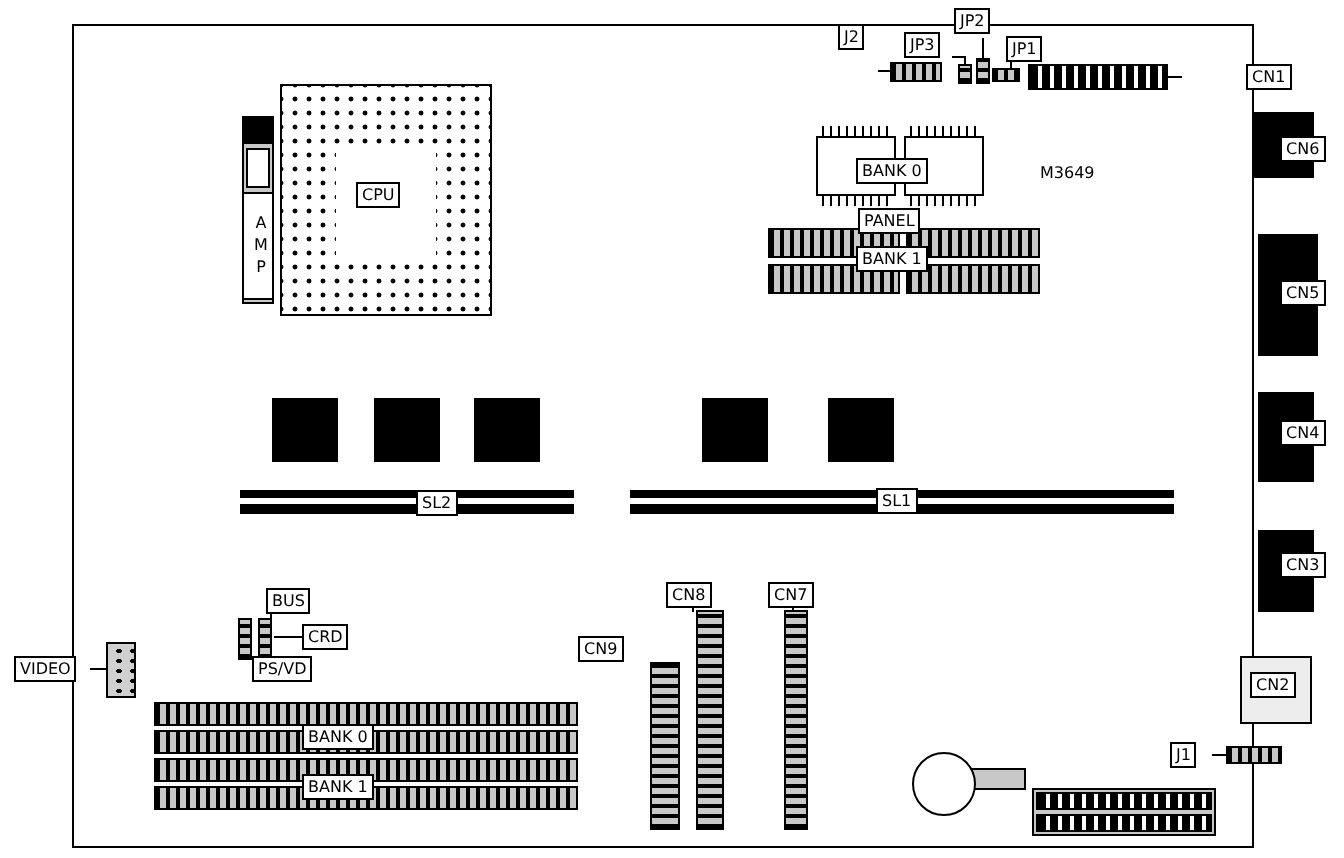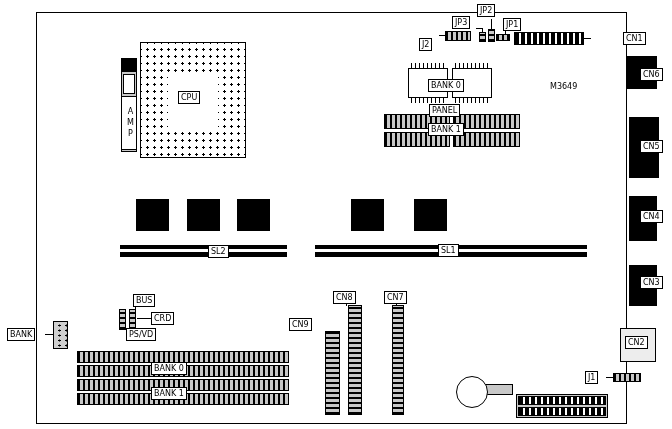--- a/index.html
+++ b/index.html
@@ -59,21 +59,21 @@
 <div id="stage">
 
   <div class="board" style="left:36px;top:12px;width:591px;height:412px"></div>
 
   <div class="conn-h" style="left:445px;top:31px;width:26px;height:10px"></div>
   <div class="conn-v" style="left:479px;top:32px;width:7px;height:10px"></div>
   <div class="conn-v" style="left:488px;top:29px;width:7px;height:13px"></div>
   <div class="conn-h" style="left:496px;top:34px;width:14px;height:7px"></div>
   <div class="conn-h-dark" style="left:514px;top:32px;width:70px;height:13px"></div>
 
-  <div class="lbl" style="left:419px;top:38px">J2</div>
+  <div class="lbl" style="left:419px;top:12px">J2</div>
   <div class="lbl" style="left:452px;top:16px">JP3</div>
   <div class="lbl" style="left:477px;top:4px">JP2</div>
   <div class="lbl" style="left:503px;top:18px">JP1</div>
   <div class="lbl" style="left:623px;top:32px">CN1</div>
 
   <div class="line" style="left:439px;top:35px;width:6px;height:1px"></div>
   <div class="line" style="left:476px;top:28px;width:6px;height:1px"></div>
   <div class="line" style="left:482px;top:28px;width:1px;height:5px"></div>
   <div class="line" style="left:491px;top:19px;width:1px;height:11px"></div>
   <div class="line" style="left:505px;top:30px;width:1px;height:4px"></div>
@@ -97,21 +97,21 @@
 
   <div class="conn-h" style="left:384px;top:114px;width:66px;height:15px"></div>
   <div class="conn-h" style="left:453px;top:114px;width:67px;height:15px"></div>
   <div class="conn-h" style="left:384px;top:132px;width:66px;height:15px"></div>
   <div class="conn-h" style="left:453px;top:132px;width:67px;height:15px"></div>
 
   <div class="lbl" style="left:428px;top:79px">BANK 0</div>
   <div class="lbl" style="left:429px;top:104px">PANEL</div>
   <div class="lbl" style="left:428px;top:123px">BANK 1</div>
 
-  <div class="lbl-plain" style="left:550px;top:82px">M3649</div>
+  <div class="lbl-plain" style="left:520px;top:82px">M3649</div>
 
   <div class="chip" style="left:136px;top:199px;width:33px;height:32px"></div>
   <div class="chip" style="left:187px;top:199px;width:33px;height:32px"></div>
   <div class="chip" style="left:237px;top:199px;width:33px;height:32px"></div>
   <div class="chip" style="left:351px;top:199px;width:33px;height:32px"></div>
   <div class="chip" style="left:414px;top:199px;width:33px;height:32px"></div>
 
   <div class="slot" style="left:120px;top:245px;width:167px;height:12px"></div>
   <div class="slot" style="left:315px;top:245px;width:272px;height:12px"></div>
   <div class="lbl" style="left:208px;top:245px">SL2</div>
@@ -119,21 +119,21 @@
 
   <div class="conn-v" style="left:119px;top:309px;width:7px;height:21px"></div>
   <div class="conn-v" style="left:129px;top:309px;width:7px;height:21px"></div>
   <div class="lbl" style="left:133px;top:294px">BUS</div>
   <div class="lbl" style="left:151px;top:312px">CRD</div>
   <div class="lbl" style="left:126px;top:328px">PS/VD</div>
   <div class="line" style="left:135px;top:306px;width:1px;height:4px"></div>
   <div class="line" style="left:137px;top:318px;width:14px;height:1px"></div>
 
   <div class="dots" style="left:53px;top:321px;width:15px;height:28px"></div>
-  <div class="lbl" style="left:7px;top:328px">BANK</div>
+  <div class="lbl" style="left:7px;top:328px">VIDEO</div>
   <div class="line" style="left:45px;top:334px;width:8px;height:1px"></div>
 
   <div class="conn-h" style="left:77px;top:351px;width:212px;height:12px"></div>
   <div class="conn-h" style="left:77px;top:365px;width:212px;height:12px"></div>
   <div class="conn-h" style="left:77px;top:379px;width:212px;height:12px"></div>
   <div class="conn-h" style="left:77px;top:393px;width:212px;height:12px"></div>
   <div class="lbl" style="left:151px;top:362px">BANK 0</div>
   <div class="lbl" style="left:151px;top:387px">BANK 1</div>
 
   <div class="conn-v" style="left:325px;top:331px;width:15px;height:84px"></div>

